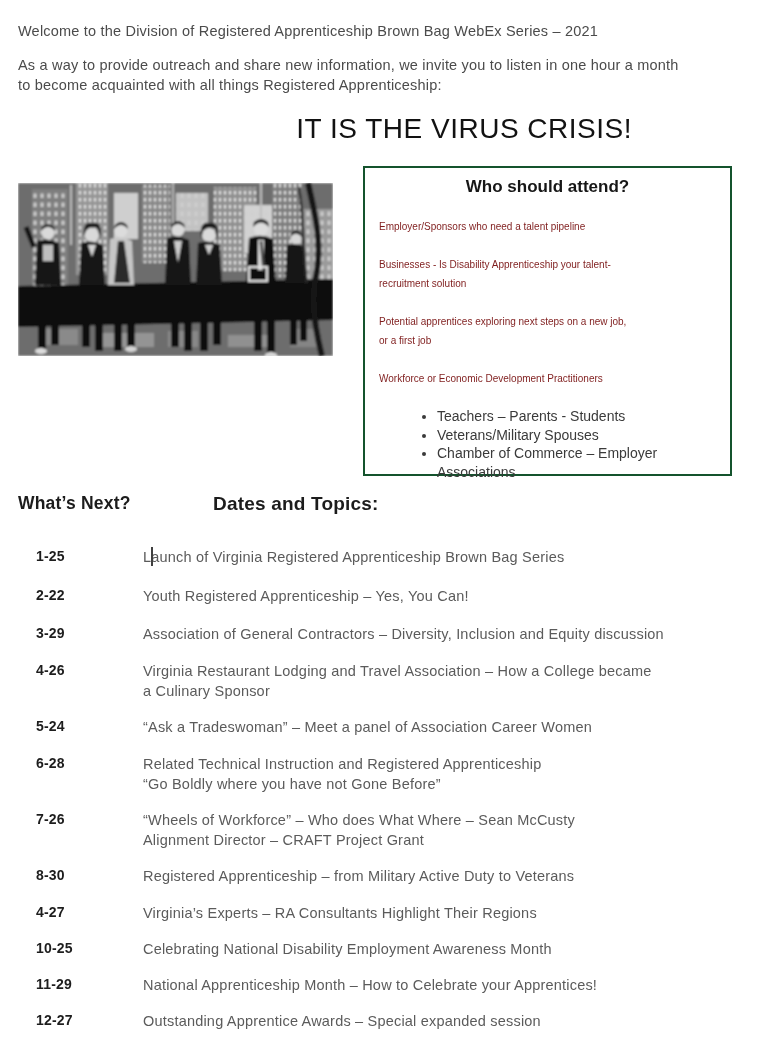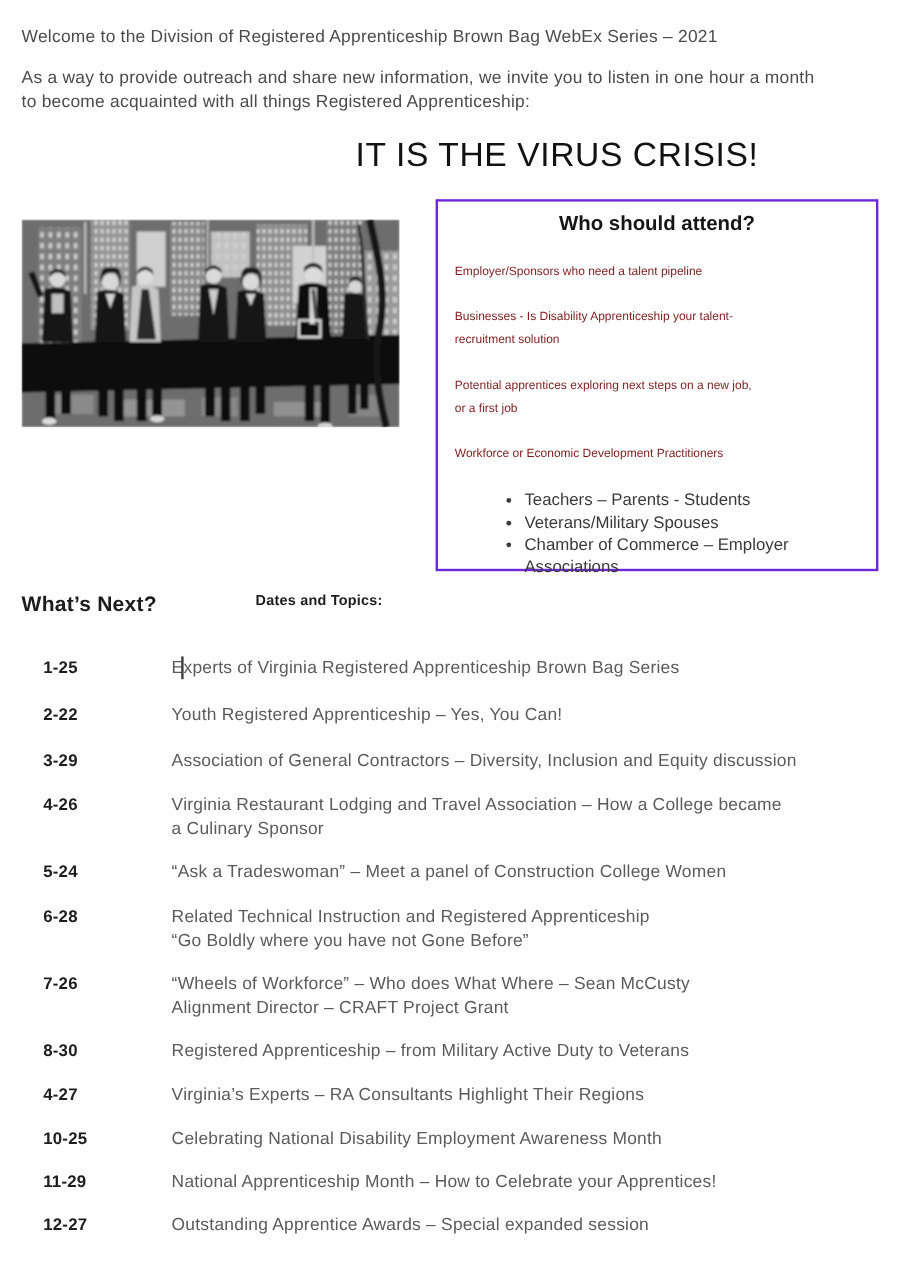--- a/index.html
+++ b/index.html
@@ -18,38 +18,38 @@
   }
   .main-title{
     position:absolute;left:0;top:113px;width:632px;margin:0;text-align:right;
     font-size:28px;font-weight:400;color:#121212;letter-spacing:.5px;
   }
   .photo{
     position:absolute;left:18px;top:183px;width:315px;height:173px;
   }
   .attend-box{
     position:absolute;left:363px;top:166px;width:369px;height:310px;
-    border:2px solid #6d28d9;box-sizing:border-box;padding:9px 14px 0 14px;
+    border:2px solid #14532d;box-sizing:border-box;padding:9px 14px 0 14px;
     background:#ffffff;
   }
   .attend-box h2{
     margin:0 0 20px 0;text-align:center;font-size:17px;font-weight:700;color:#161616;
   }
   .attend-box p{
     margin:0 0 19px 0;font-size:10px;line-height:19px;color:#7f1d1d;white-space:pre-line;
   }
   .attend-box ul{margin:15px 0 0 0;padding-left:58px;}
   .attend-box li{font-size:14px;line-height:18.5px;color:#3a3a3a;}
   .h-left{
     position:absolute;left:18px;top:493px;margin:0;
     font-size:17.5px;font-weight:700;color:#1c1c1c;letter-spacing:.2px;
   }
   .h-right{
     position:absolute;left:213px;top:493px;margin:0;
-    font-size:12px;font-weight:700;color:#1c1c1c;letter-spacing:.2px;
+    font-size:19px;font-weight:700;color:#1c1c1c;letter-spacing:.2px;
   }
   .s-row{position:absolute;left:0;width:768px;height:20px;padding-left:35px;}
   .s-date{
     position:absolute;left:36px;top:0;font-size:14px;font-weight:700;
     color:#1d1d1d;letter-spacing:.2px;white-space:nowrap;
   }
   .s-topic{
     position:absolute;left:143px;top:0;width:618px;font-size:14.5px;
     line-height:19.5px;color:#5b5b5b;letter-spacing:.2px;white-space:pre-line;
   }
@@ -187,38 +187,38 @@
       <li>Veterans/Military Spouses</li>
       <li>Chamber of Commerce – Employer Associations</li>
     </ul>
   </div>
 
   <h2 class="h-left">What’s Next?</h2>
   <h2 class="h-right">Dates and Topics:</h2>
 
   <div class="s-row" style="top:548px">
     <span class="s-date">1-25</span>
-    <span class="s-topic">Experts of Virginia Registered Apprenticeship Brown Bag Series</span>
+    <span class="s-topic">Launch of Virginia Registered Apprenticeship Brown Bag Series</span>
   </div>
   <div class="s-row" style="top:587px">
     <span class="s-date">2-22</span>
     <span class="s-topic">Youth Registered Apprenticeship – Yes, You Can!</span>
   </div>
   <div class="s-row" style="top:625px">
     <span class="s-date">3-29</span>
     <span class="s-topic">Association of General Contractors – Diversity, Inclusion and Equity discussion</span>
   </div>
   <div class="s-row" style="top:662px">
     <span class="s-date">4-26</span>
     <span class="s-topic">Virginia Restaurant Lodging and Travel Association – How a College became
 a Culinary Sponsor</span>
   </div>
   <div class="s-row" style="top:718px">
     <span class="s-date">5-24</span>
-    <span class="s-topic">“Ask a Tradeswoman” – Meet a panel of Construction College Women</span>
+    <span class="s-topic">“Ask a Tradeswoman” – Meet a panel of Association Career Women</span>
   </div>
   <div class="s-row" style="top:755px">
     <span class="s-date">6-28</span>
     <span class="s-topic">Related Technical Instruction and Registered Apprenticeship
 “Go Boldly where you have not Gone Before”</span>
   </div>
   <div class="s-row" style="top:811px">
     <span class="s-date">7-26</span>
     <span class="s-topic">“Wheels of Workforce” – Who does What Where – Sean McCusty
 Alignment Director – CRAFT Project Grant</span>

